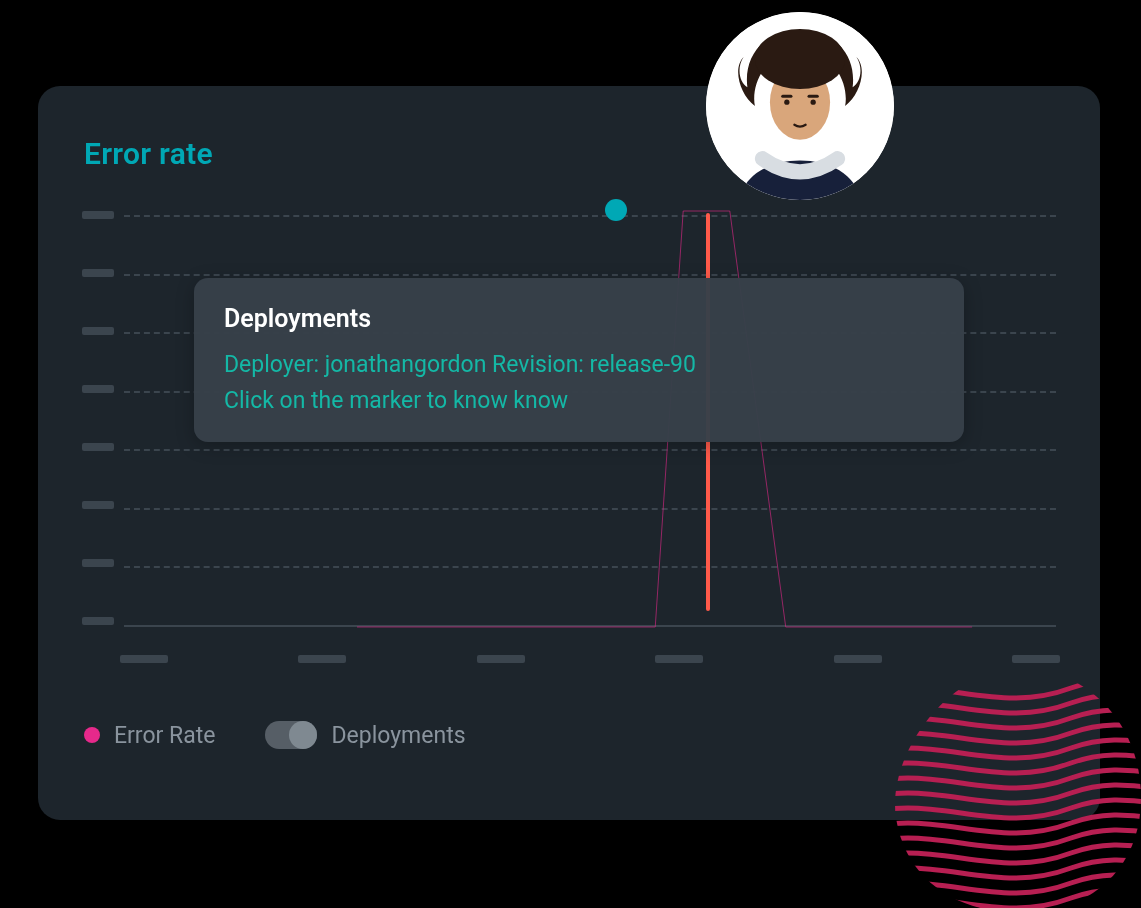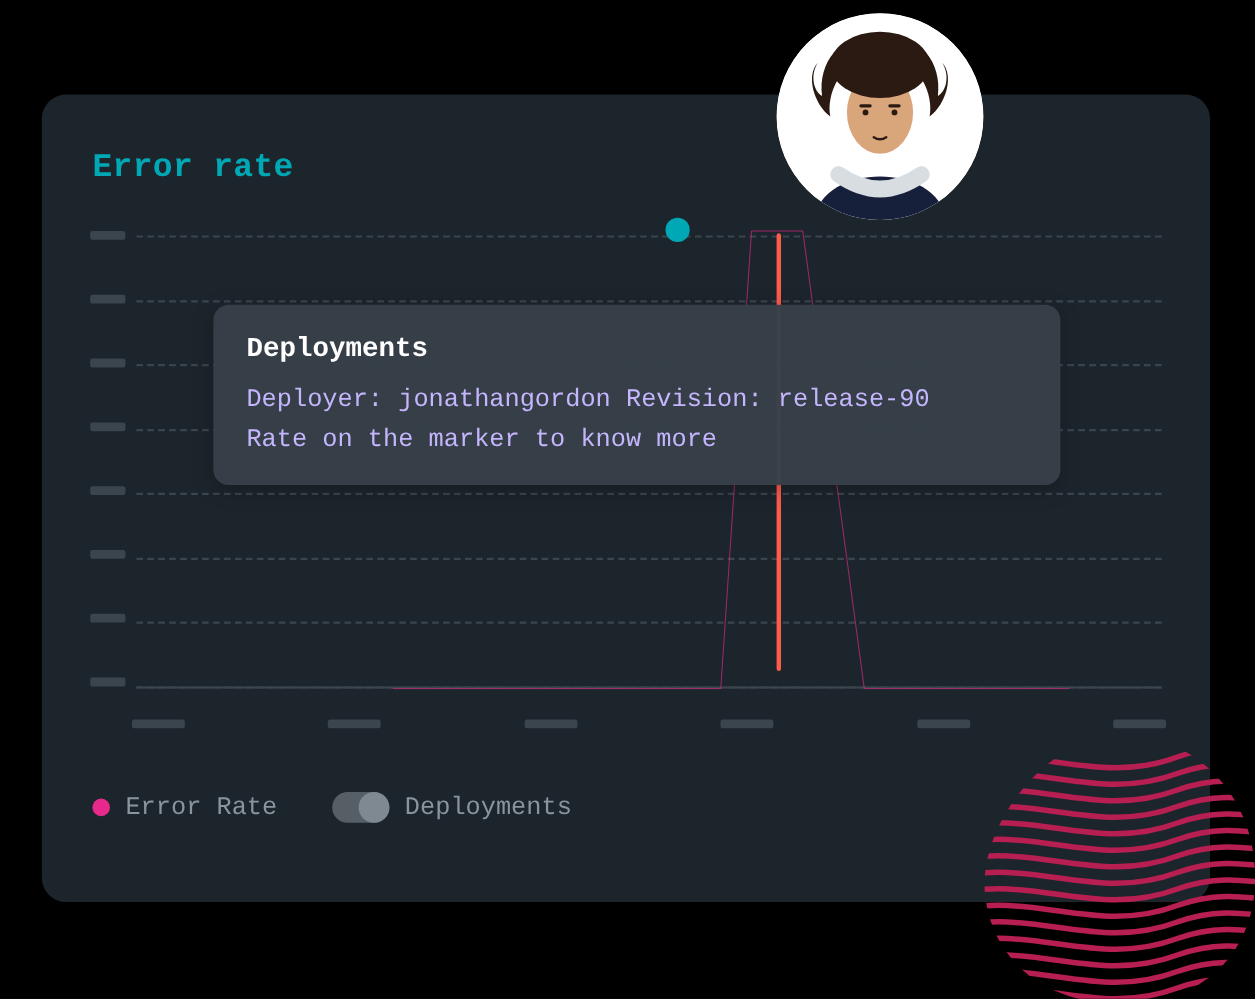--- a/index.html
+++ b/index.html
@@ -13,21 +13,20 @@
   }
   .panel {
     position: absolute;
     left: 38px;
     top: 86px;
     width: 1062px;
     height: 734px;
     background: #1d252c;
     border-radius: 22px;
     padding: 50px 40px 30px 40px;
-    font-family: Liberation Mono, monospace;
   }
   .title {
     color: #00a8b5;
     font-size: 30px;
     font-weight: 600;
     letter-spacing: 0.3px;
     margin-left: 6px;
     margin-bottom: 40px;
   }
   .chart-area {
@@ -132,21 +131,21 @@
   }
   .tooltip-title {
     font-size: 25px;
     font-weight: 600;
     color: #fff;
     margin-bottom: 14px;
   }
   .tooltip-line {
     font-size: 23px;
     font-weight: 400;
-    color: #c4b5fd;
+    color: #14b8a6;
     line-height: 1.55;
   }
   .x-axis {
     position: relative;
     margin-left: 42px;
     margin-right: 0;
     margin-top: 14px;
     height: 20px;
     display: flex;
     justify-content: space-between;
@@ -258,21 +257,21 @@
       <svg viewBox="0 0 100 100" preserveAspectRatio="none">
         <polyline id="error-poly" fill="none" stroke="#e6298b" stroke-width="0.6" vector-effect="non-scaling-stroke" points="25.00,100.00 57.00,100.00 60.00,0.00 65.00,0.00 71.00,100.00 91.00,100.00"></polyline>
       </svg>
     </div>
 
     <div class="x-axis-line"></div>
 
     <div class="tooltip">
       <div class="tooltip-title">Deployments</div>
       <div class="tooltip-line">Deployer: jonathangordon  Revision: release-90</div>
-      <div class="tooltip-line">Rate on the marker to know more</div>
+      <div class="tooltip-line">Click on the marker to know know</div>
     </div>
   </div>
 
   <div class="x-axis">
     <div class="tick-stub"></div>
     <div class="tick-stub"></div>
     <div class="tick-stub"></div>
     <div class="tick-stub"></div>
     <div class="tick-stub"></div>
     <div class="tick-stub"></div>

